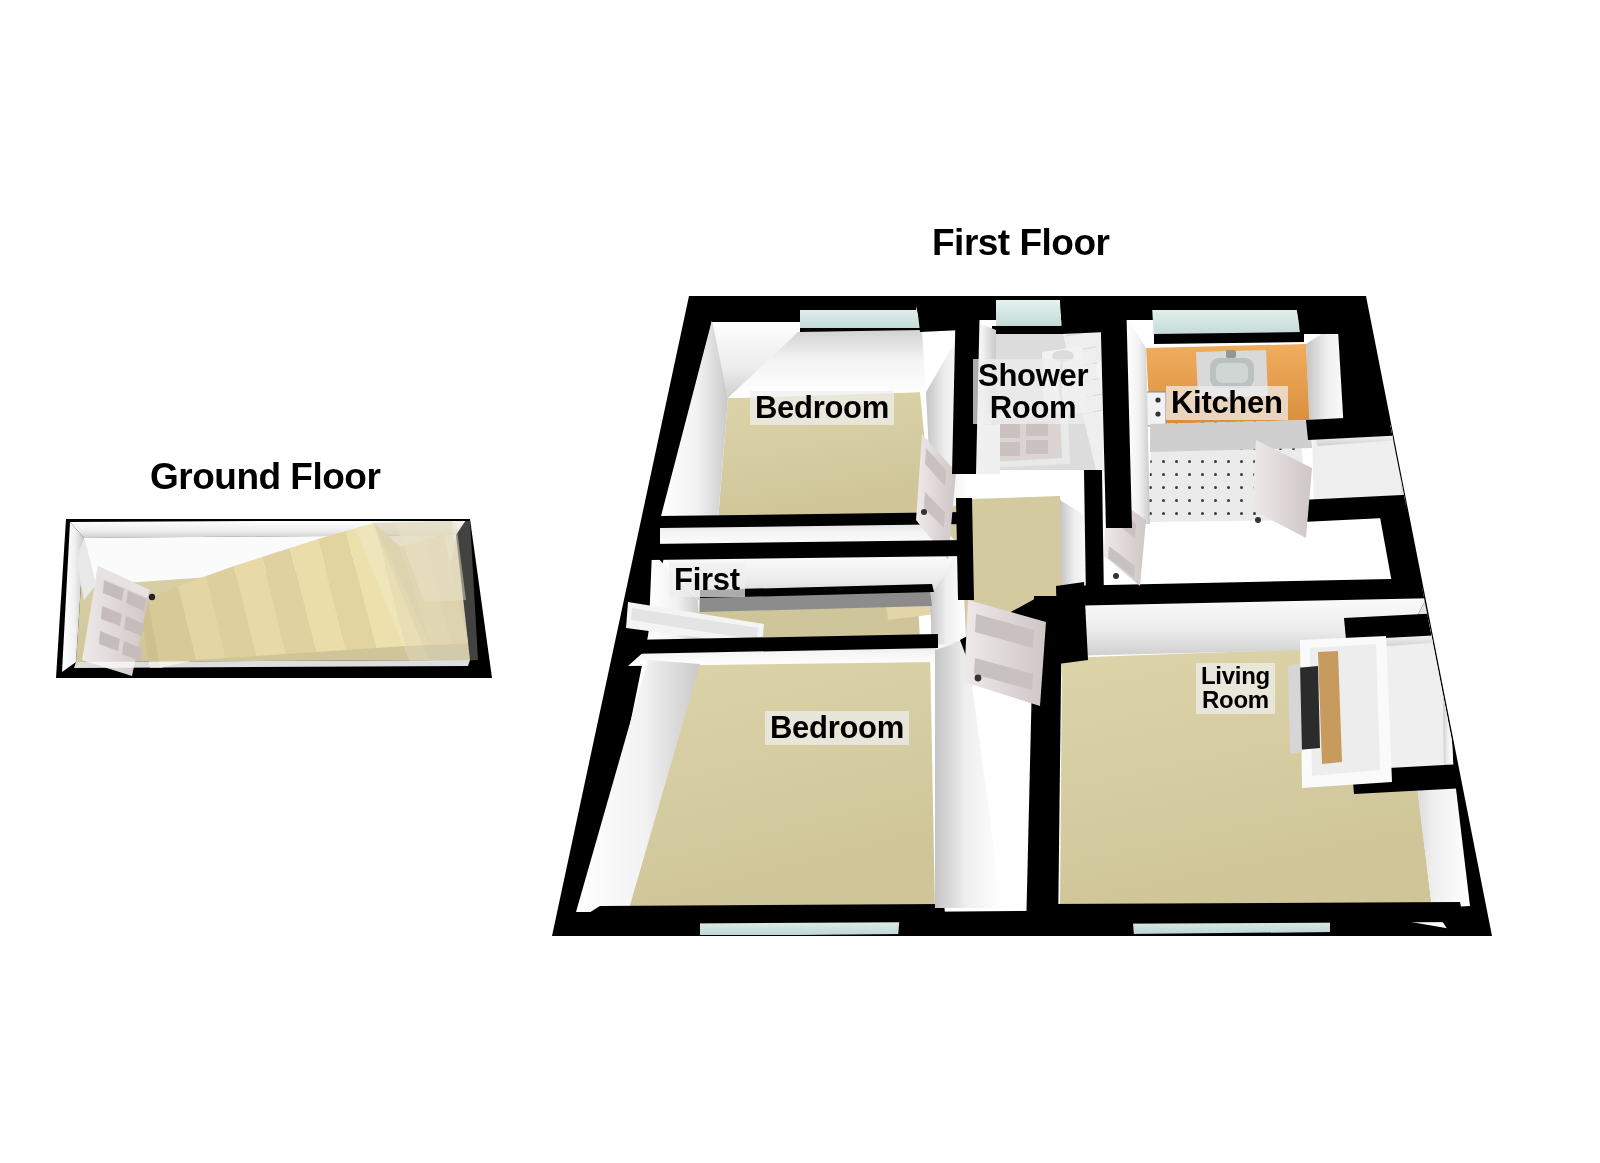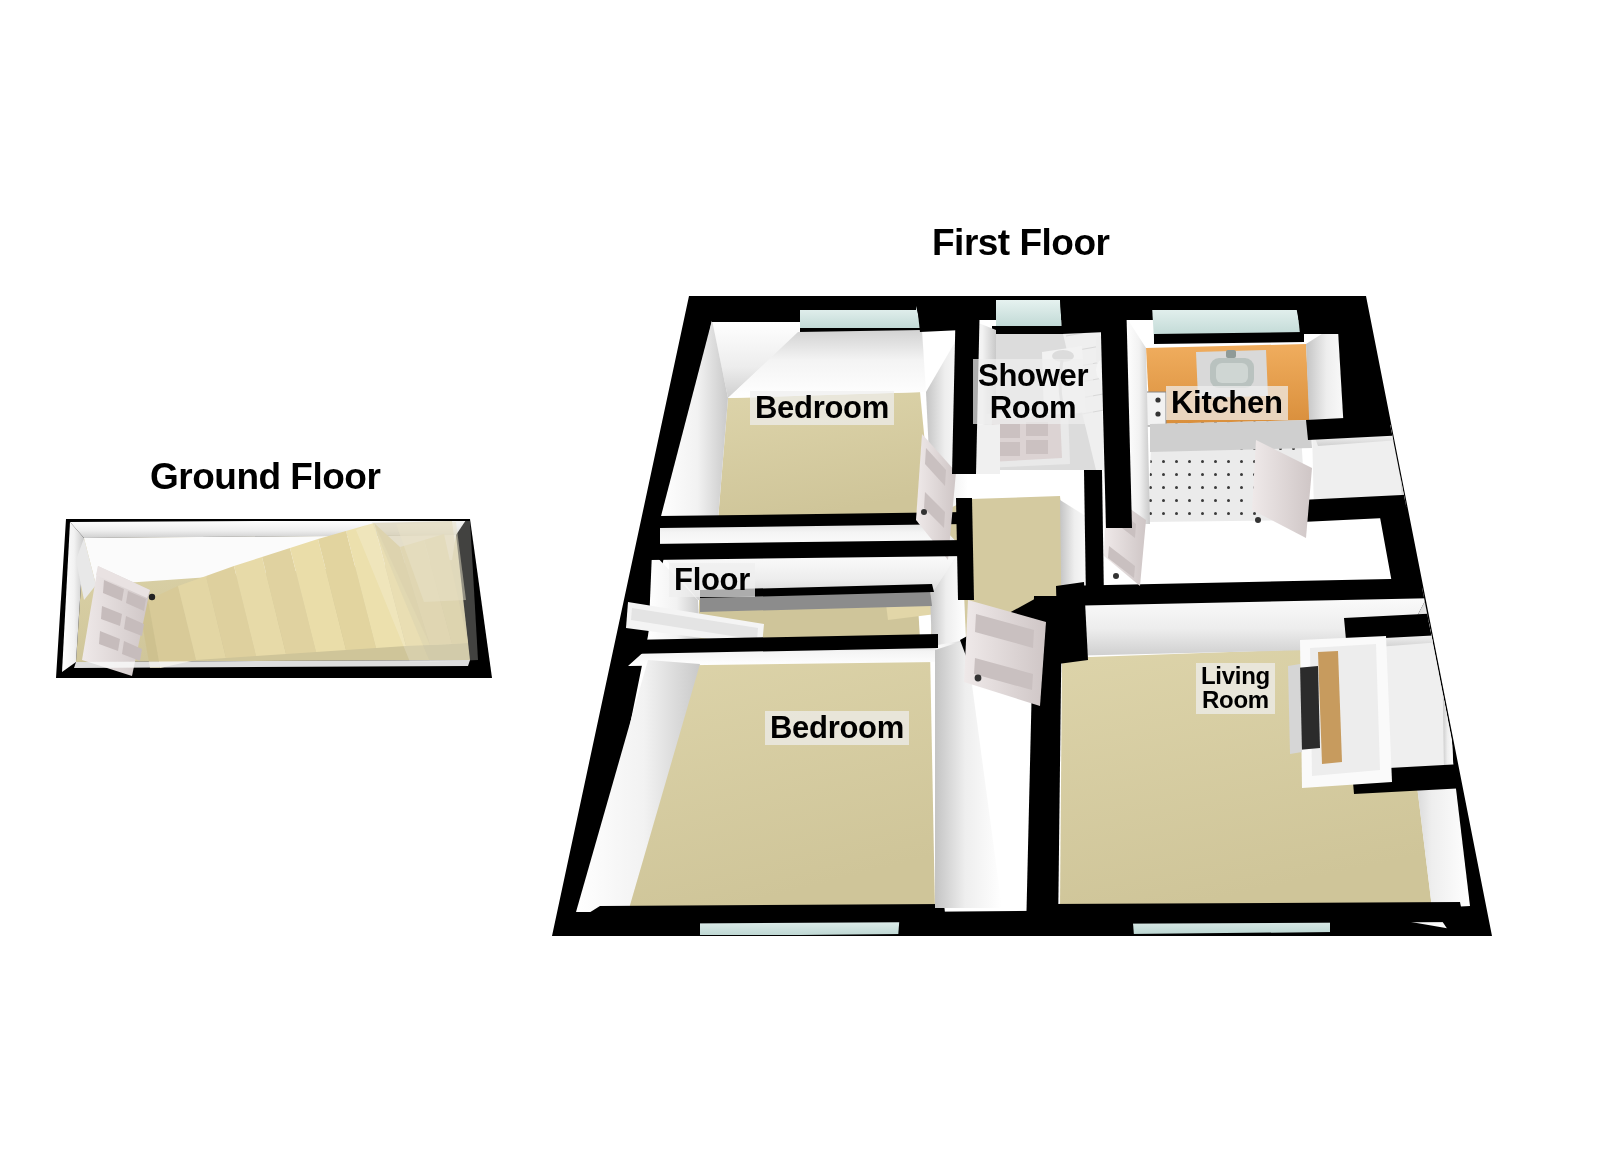--- a/index.html
+++ b/index.html
@@ -434,18 +434,18 @@
 
 <div class="floor-title" id="first-floor-title">First Floor</div>
 
 <div class="room-label" id="label-bedroom-top">Bedroom</div>
 
 <div class="room-label" id="label-shower-room">Shower
 Room</div>
 
 <div class="room-label" id="label-kitchen">Kitchen</div>
 
-<div class="room-label" id="label-robe">Floor</div>
+<div class="room-label" id="label-robe">First</div>
 
 <div class="room-label" id="label-bedroom-bot">Bedroom</div>
 
 <div class="room-label" id="label-living-room">Living
 Room</div>
 
 </body></html>

